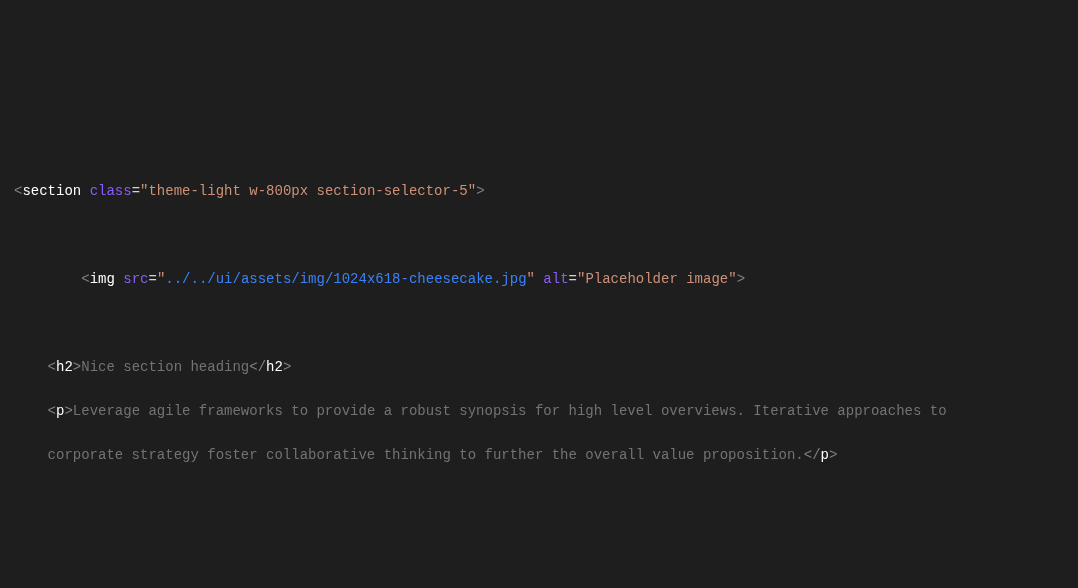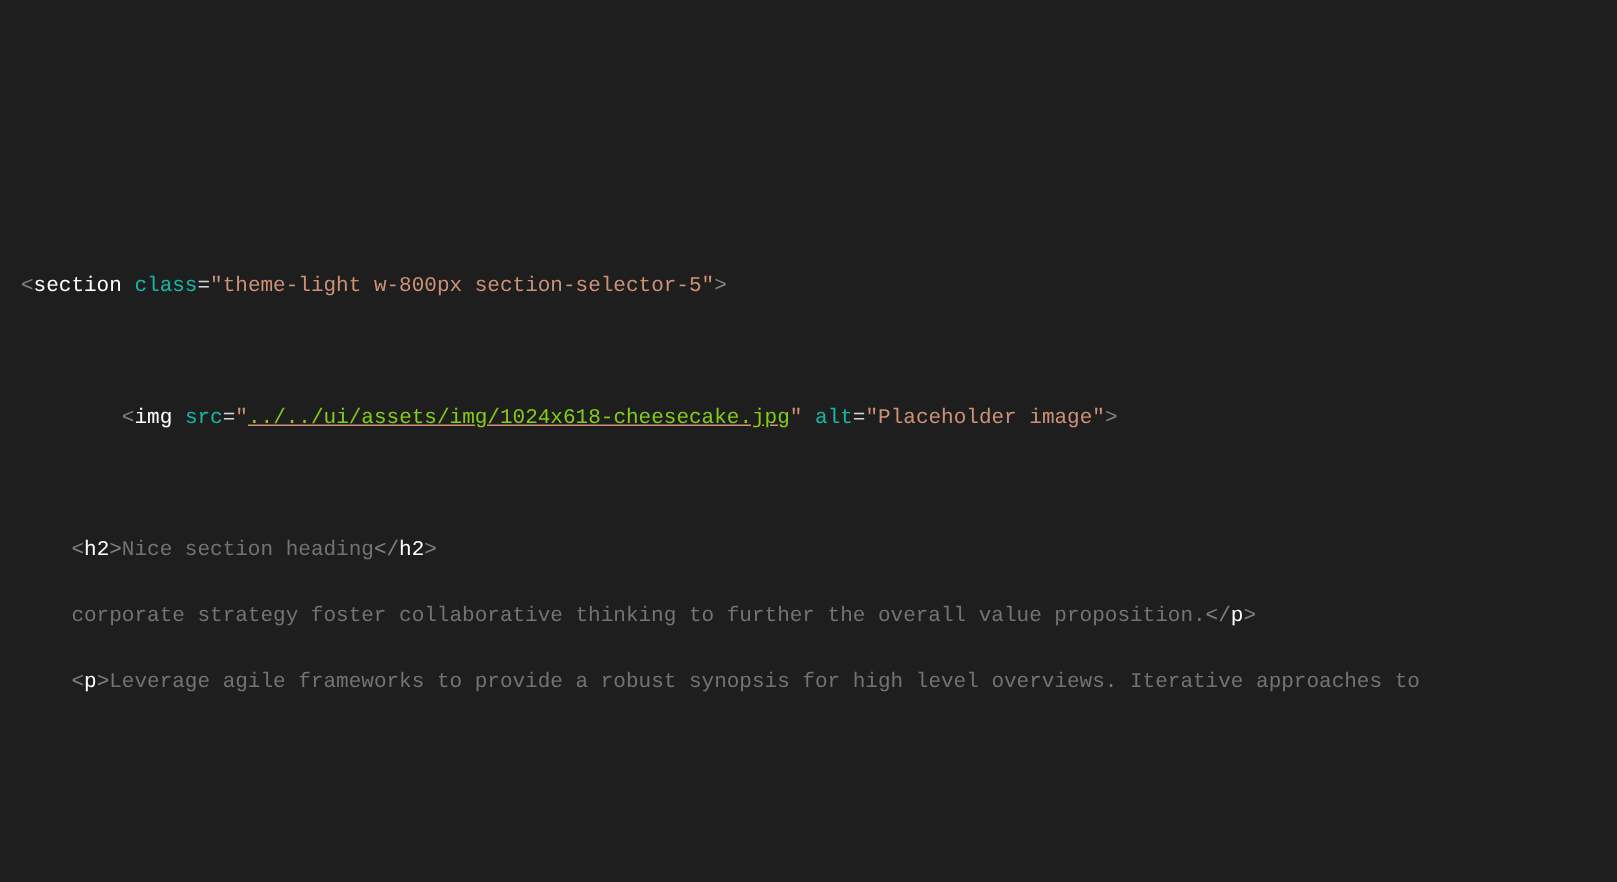--- a/index.html
+++ b/index.html
@@ -12,44 +12,44 @@
     padding: 4px 0;
     white-space: pre;
     overflow: hidden;
   }
   .code-area {
     padding-left: 14px;
   }
   .line { display: block; min-height: 22px; }
   .t-bracket { color: #808080; }
   .t-tag { color: #ffffff; }
-  .t-attr { color: #14b8a6; text-align: center; }
+  .t-attr { color: #8b5cf6; text-align: center; }
   .t-punct { color: #d4d4d4; }
   .t-string { color: #ce9178; }
-  .t-url { color: #84cc16; text-decoration: underline; text-decoration-color: #ce9178; }
+  .t-url { color: #3b82f6; text-decoration-color: #ce9178; }
   .t-text { color: #737373; }
   .editor {
     position: relative;
   }
 </style>
 </head>
 <body>
 
 
 
 <div class="editor">
 <div class="code-area">
 <span class="line"> </span>
 <span class="line"><span class="t-bracket">&lt;</span><span class="t-tag">section</span> <span class="t-attr">class</span><span class="t-punct">=</span><span class="t-string">"<span>theme-light w-800px section-selector-5</span>"</span><span class="t-bracket">&gt;</span></span>
 <span class="line"> </span>
 <span class="line">        <span class="t-bracket">&lt;</span><span class="t-tag">img</span> <span class="t-attr">src</span><span class="t-punct">=</span><span class="t-string">"<span class="t-url">../../ui/assets/img/1024x618-cheesecake.jpg</span>"</span> <span class="t-attr">alt</span><span class="t-punct">=</span><span class="t-string">"<span>Placeholder image</span>"</span><span class="t-bracket">&gt;</span></span>
 <span class="line"> </span>
 <span class="line">    <span class="t-bracket">&lt;</span><span class="t-tag">h2</span><span class="t-bracket">&gt;</span><span class="t-text">Nice section heading</span><span class="t-bracket">&lt;/</span><span class="t-tag">h2</span><span class="t-bracket">&gt;</span></span>
+<span class="line">    <span class="t-bracket">&lt;</span><span class="t-tag">p</span><span class="t-bracket">&gt;</span><span class="t-text">Leverage agile frameworks to provide a robust synopsis for high level overviews. Iterative approaches to </span></span>
 <span class="line">    <span class="t-text">corporate strategy foster collaborative thinking to further the overall value proposition.</span><span class="t-bracket">&lt;/</span><span class="t-tag">p</span><span class="t-bracket">&gt;</span></span>
-<span class="line">    <span class="t-bracket">&lt;</span><span class="t-tag">p</span><span class="t-bracket">&gt;</span><span class="t-text">Leverage agile frameworks to provide a robust synopsis for high level overviews. Iterative approaches to </span></span>
 <span class="line"> </span>
 
 
 
 
 
 
 
 
 

